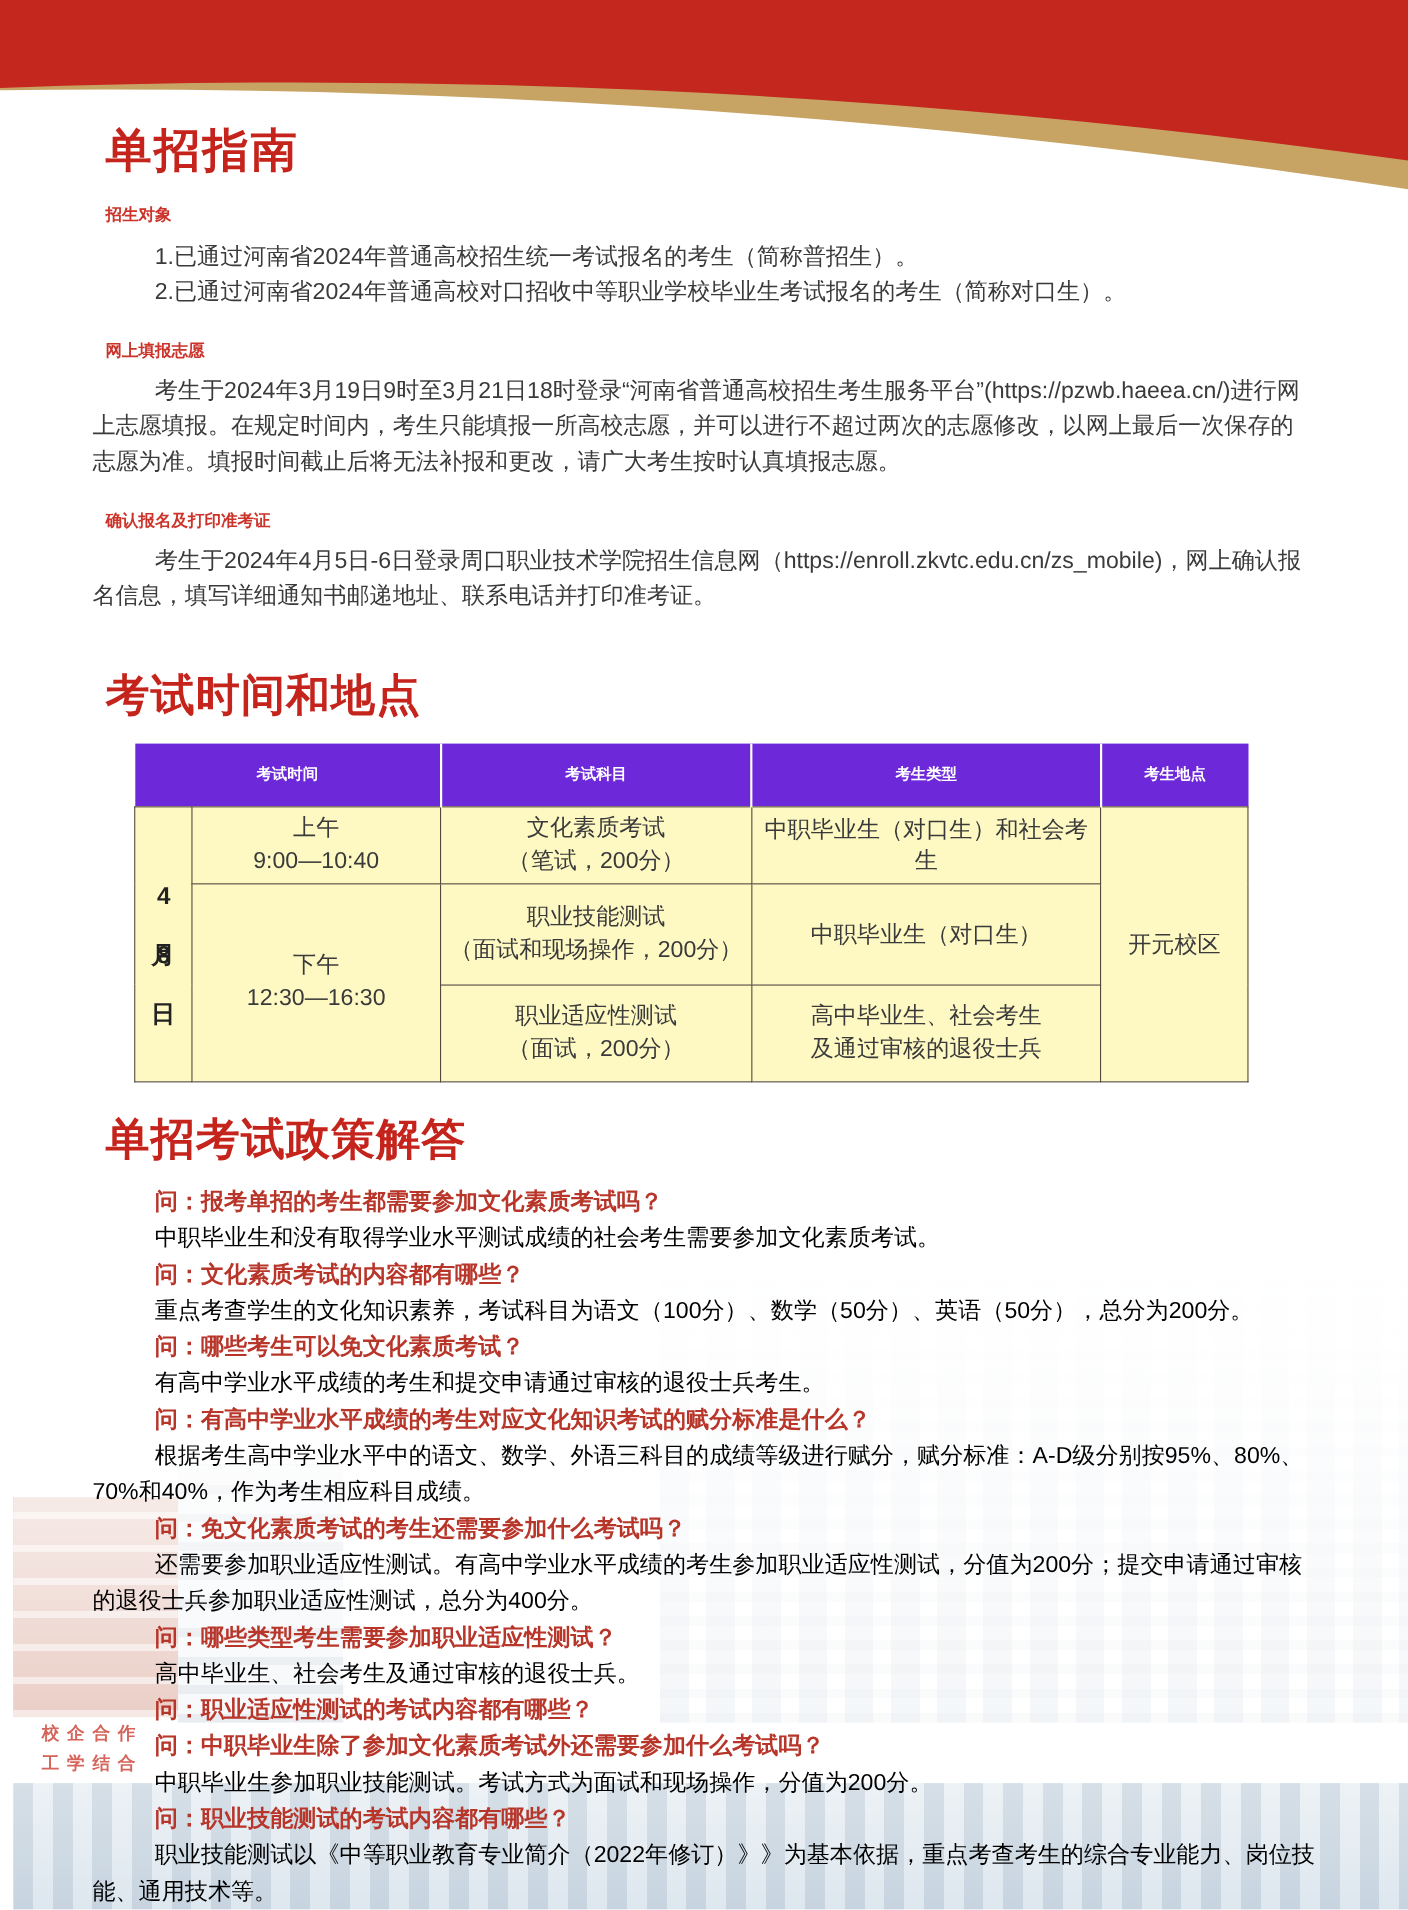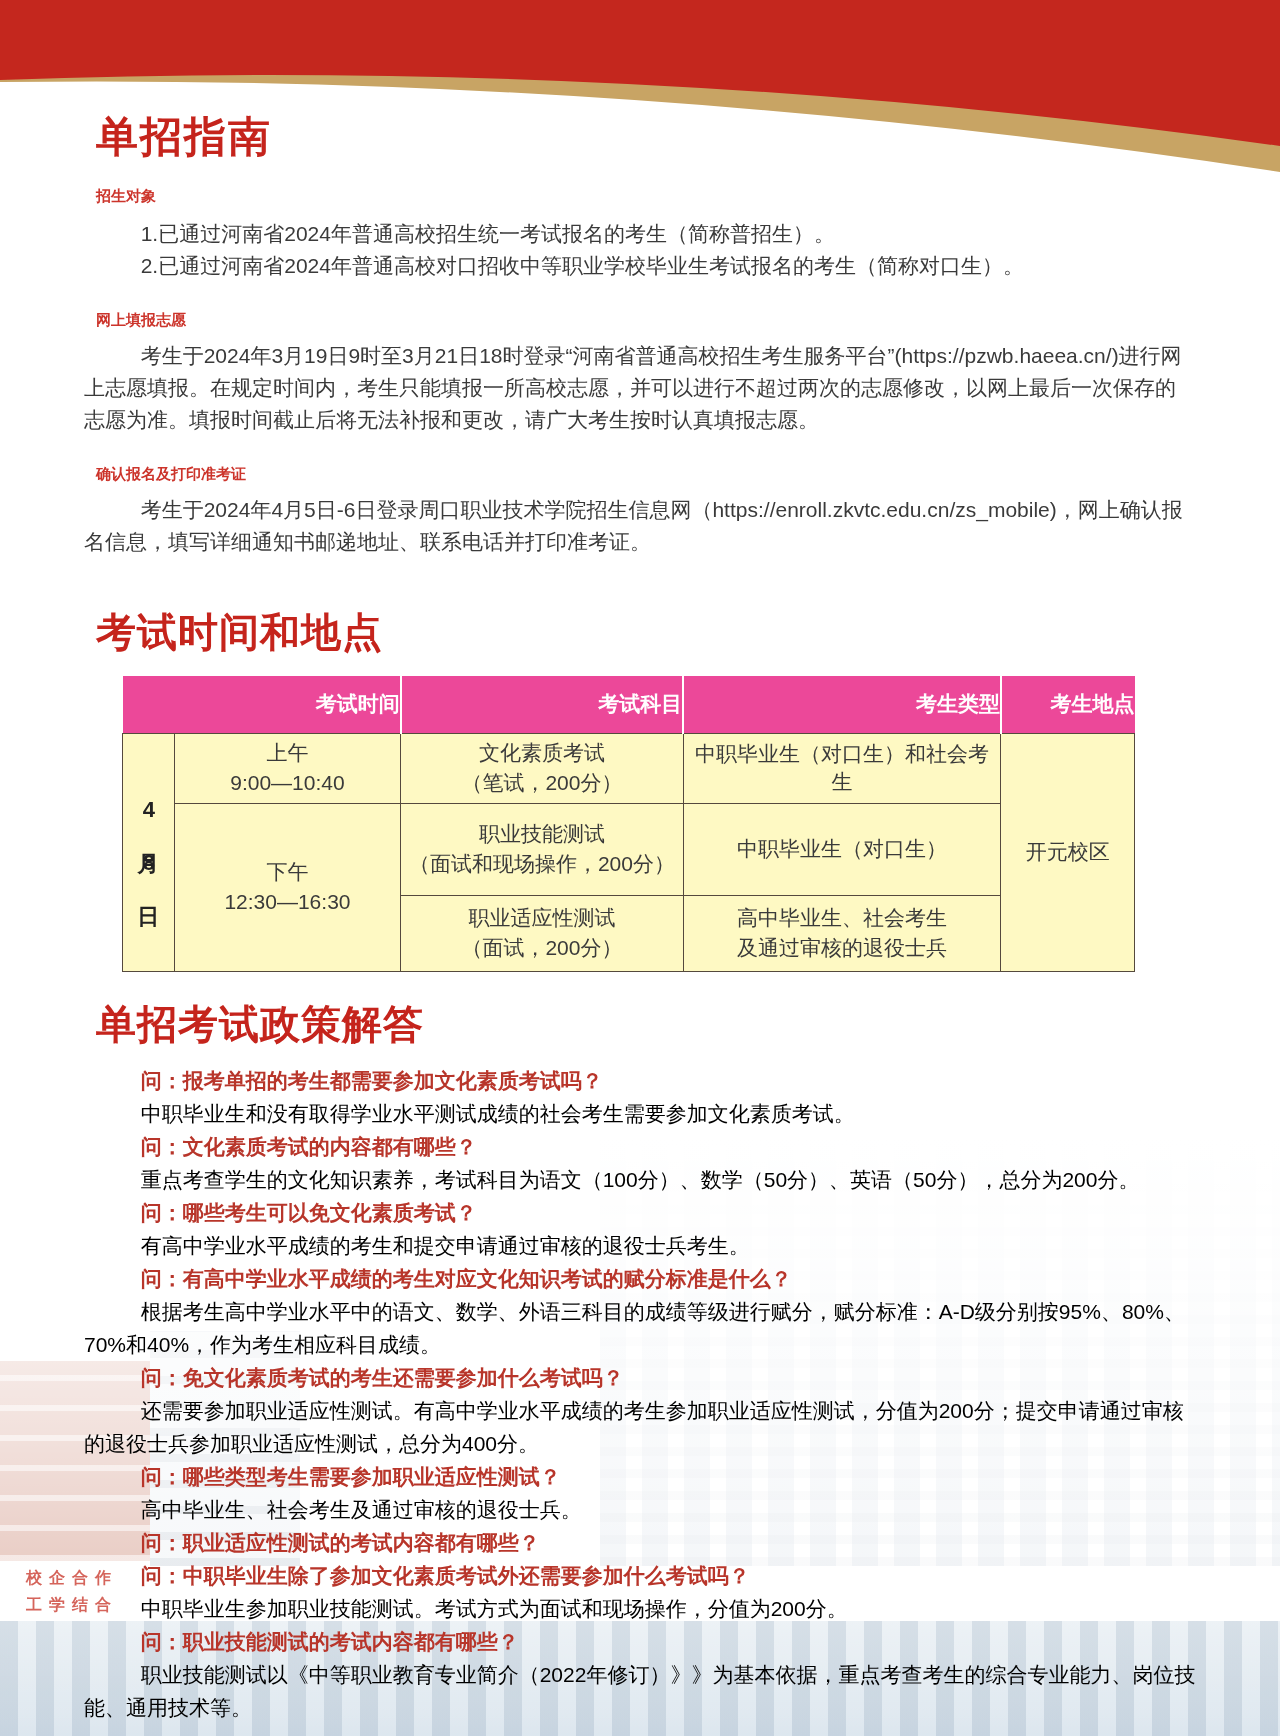--- a/index.html
+++ b/index.html
@@ -11,21 +11,21 @@
     position: relative;
     overflow: hidden;
     color: #3a3a3a;
   }
 
   
   .top-band { position: absolute; top: 0; left: 0; width: 1280px; height: 180px; z-index: 3; }
   .top-band svg { display: block; width: 1280px; height: 180px; }
 
   
-  .photo { position: absolute; left: 0; right: 0; bottom: 0; height: 600px; z-index: 0; overflow: hidden; }
+  .photo { position: absolute; left: 12px; right: 0; bottom: 0; height: 600px; z-index: 0; overflow: hidden; font-family: Liberation Mono, monospace; }
   .ph-towers {
     position: absolute; right: 0; top: 0; width: 680px; height: 430px;
     background:
       repeating-linear-gradient(90deg, rgba(150,170,192,.30) 0 26px, rgba(255,255,255,0) 26px 42px),
       repeating-linear-gradient(0deg, rgba(160,175,190,.18) 0 9px, rgba(255,255,255,0) 9px 22px);
     opacity: .55;
   }
   .ph-bldg-red {
     position: absolute; left: 0; top: 225px; width: 150px; height: 200px;
     background: repeating-linear-gradient(0deg, rgba(255,255,255,.55) 0 6px, rgba(0,0,0,0) 6px 30px), #bf6a52;
@@ -80,35 +80,35 @@
   .mt-para { margin-top: 6px; }
   .mt-title2 { margin-top: 50px; }
   .mt-title3 { margin-top: 28px; }
 
   
   .schedule-table {
     width: 1013px; margin: 20px 0 0 38px;
     border-collapse: collapse; table-layout: fixed;
   }
   .schedule-table th {
-    background: #ec4899; color: #ffffff;
-    font-size: 21px; font-weight: bold; height: 57px;
-    border-left: 2px solid #ffffff; padding: 0; text-align: right;
+    background: #6d28d9; color: #ffffff;
+    font-size: 14px; font-weight: bold; height: 57px;
+    border-left: 2px solid #ffffff; padding: 0;
   }
   .schedule-table th:first-child { border-left: none; }
   .schedule-table td {
     background: #fef9c3;
     border: 1.5px solid #55493d;
     font-size: 21px; color: #3a3a3a;
     text-align: center; vertical-align: middle;
     padding: 4px 6px;
   }
   .row-1 { height: 70px; }
   .row-2 { height: 92px; }
-  .row-3 { height: 76px; }
+  .row-3 { height: 88px; }
   .cell-line { display: block; line-height: 30px; }
   .date-cell span {
     display: inline-block;
     writing-mode: vertical-rl; text-orientation: upright;
     font-weight: bold; font-size: 22px; color: #222222;
     letter-spacing: 14px; line-height: 1;
   }
   .loc-cell { font-size: 22px; }
 
   

